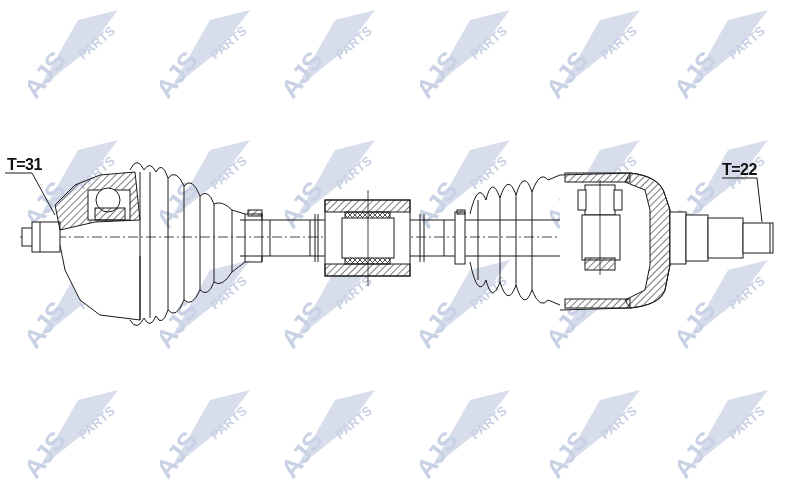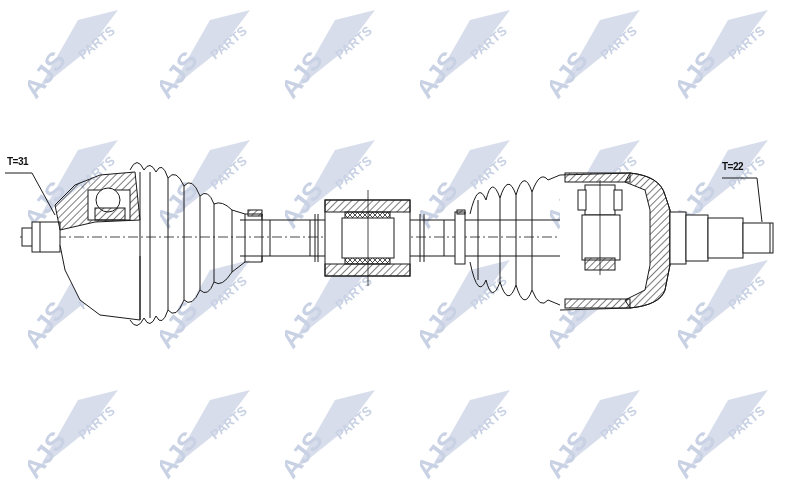--- a/index.html
+++ b/index.html
@@ -1,19 +1,19 @@
 <!DOCTYPE html>
 <html><head>
 <meta charset="utf-8">
 <style>
   html,body{margin:0;padding:0;background:#ffffff;}
   #canvas{position:relative;width:790px;height:481px;overflow:hidden;background:#fff;font-family:"Liberation Sans",sans-serif;}
   .wm{position:absolute;width:110px;height:100px;}
   svg{position:absolute;left:0;top:0;}
-  .label{position:absolute;font-family:"Liberation Sans",sans-serif;font-size:10px;font-weight:bold;color:#111;letter-spacing:-0.5px;}
+  .label{position:absolute;font-family:"Liberation Sans",sans-serif;font-size:16px;font-weight:bold;color:#111;letter-spacing:-0.5px;}
 </style>
 </head>
 <body>
 
 <div id="canvas">
   <div id="wm-layer">
       <div class="wm" style="left: 28px; top: 5px;">
         <svg width="110" height="100" viewBox="0 0 110 100">
     <path d="M10 85 L50 15 L90 5 L60 45 Z" fill="#c9d2e4" opacity="0.75"></path>
     <text x="8" y="95" transform="rotate(-52 8 95)" font-family="Liberation Sans, sans-serif" font-weight="bold" font-size="26" fill="#c9d2e4">AJS</text>

